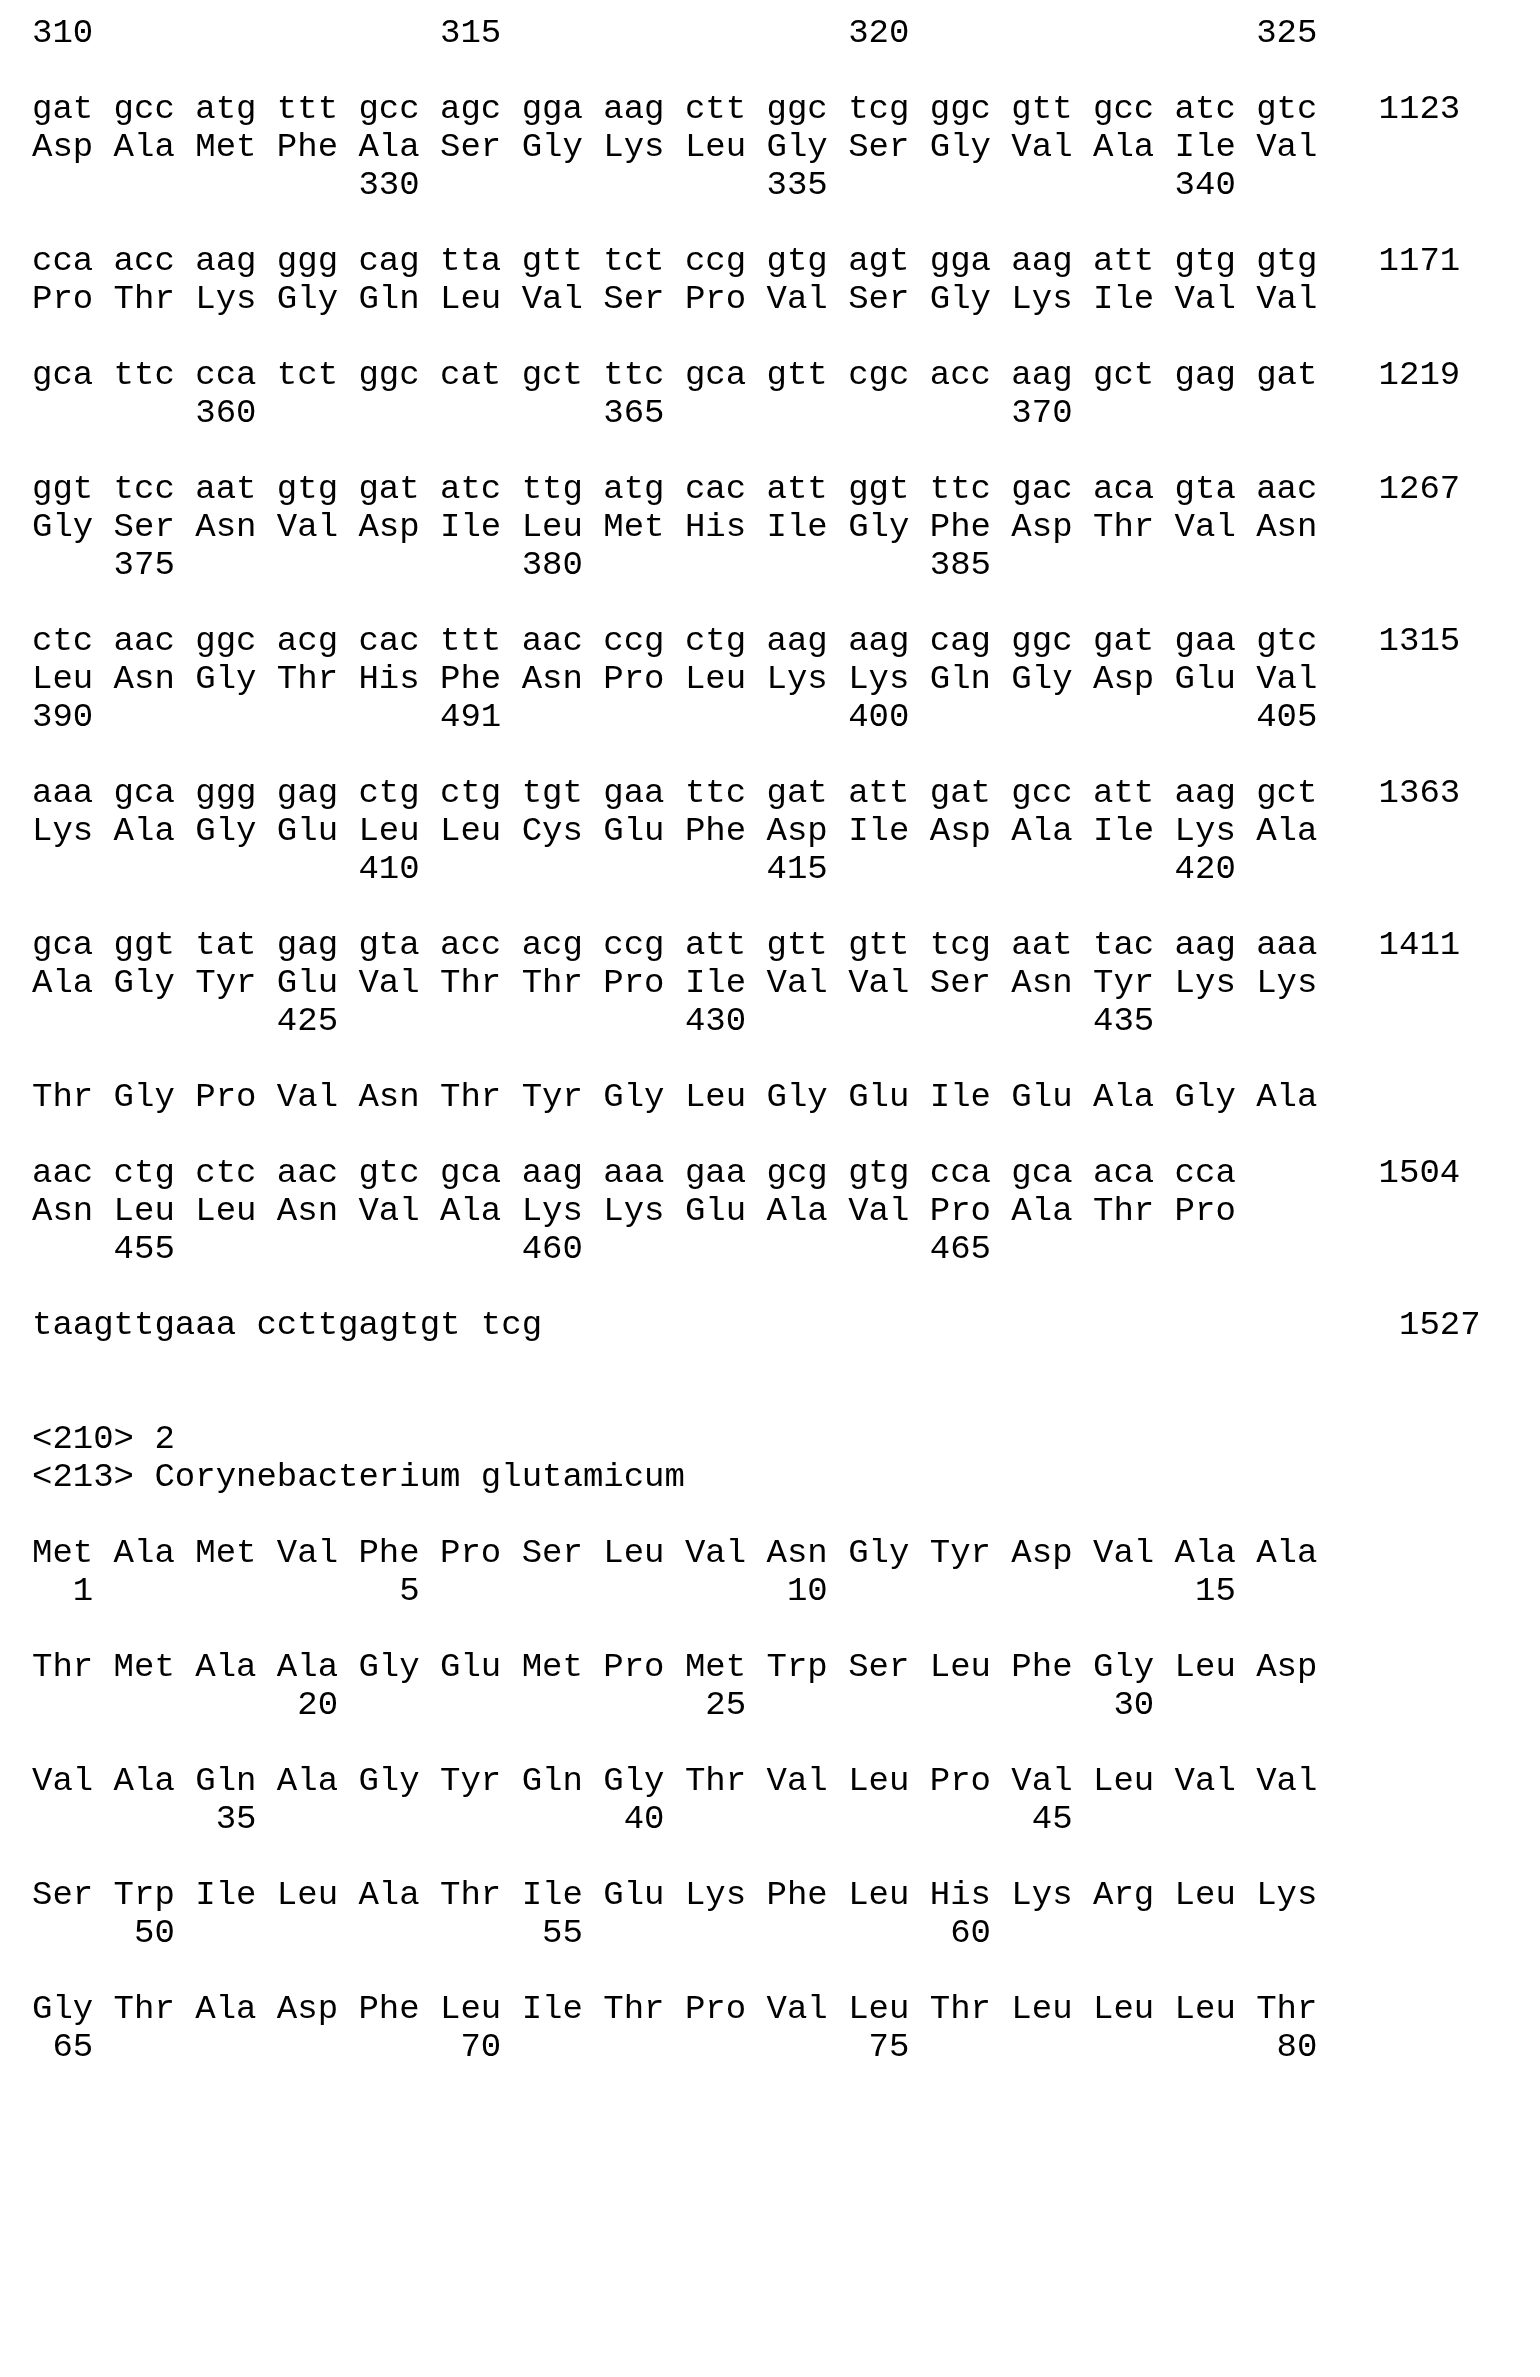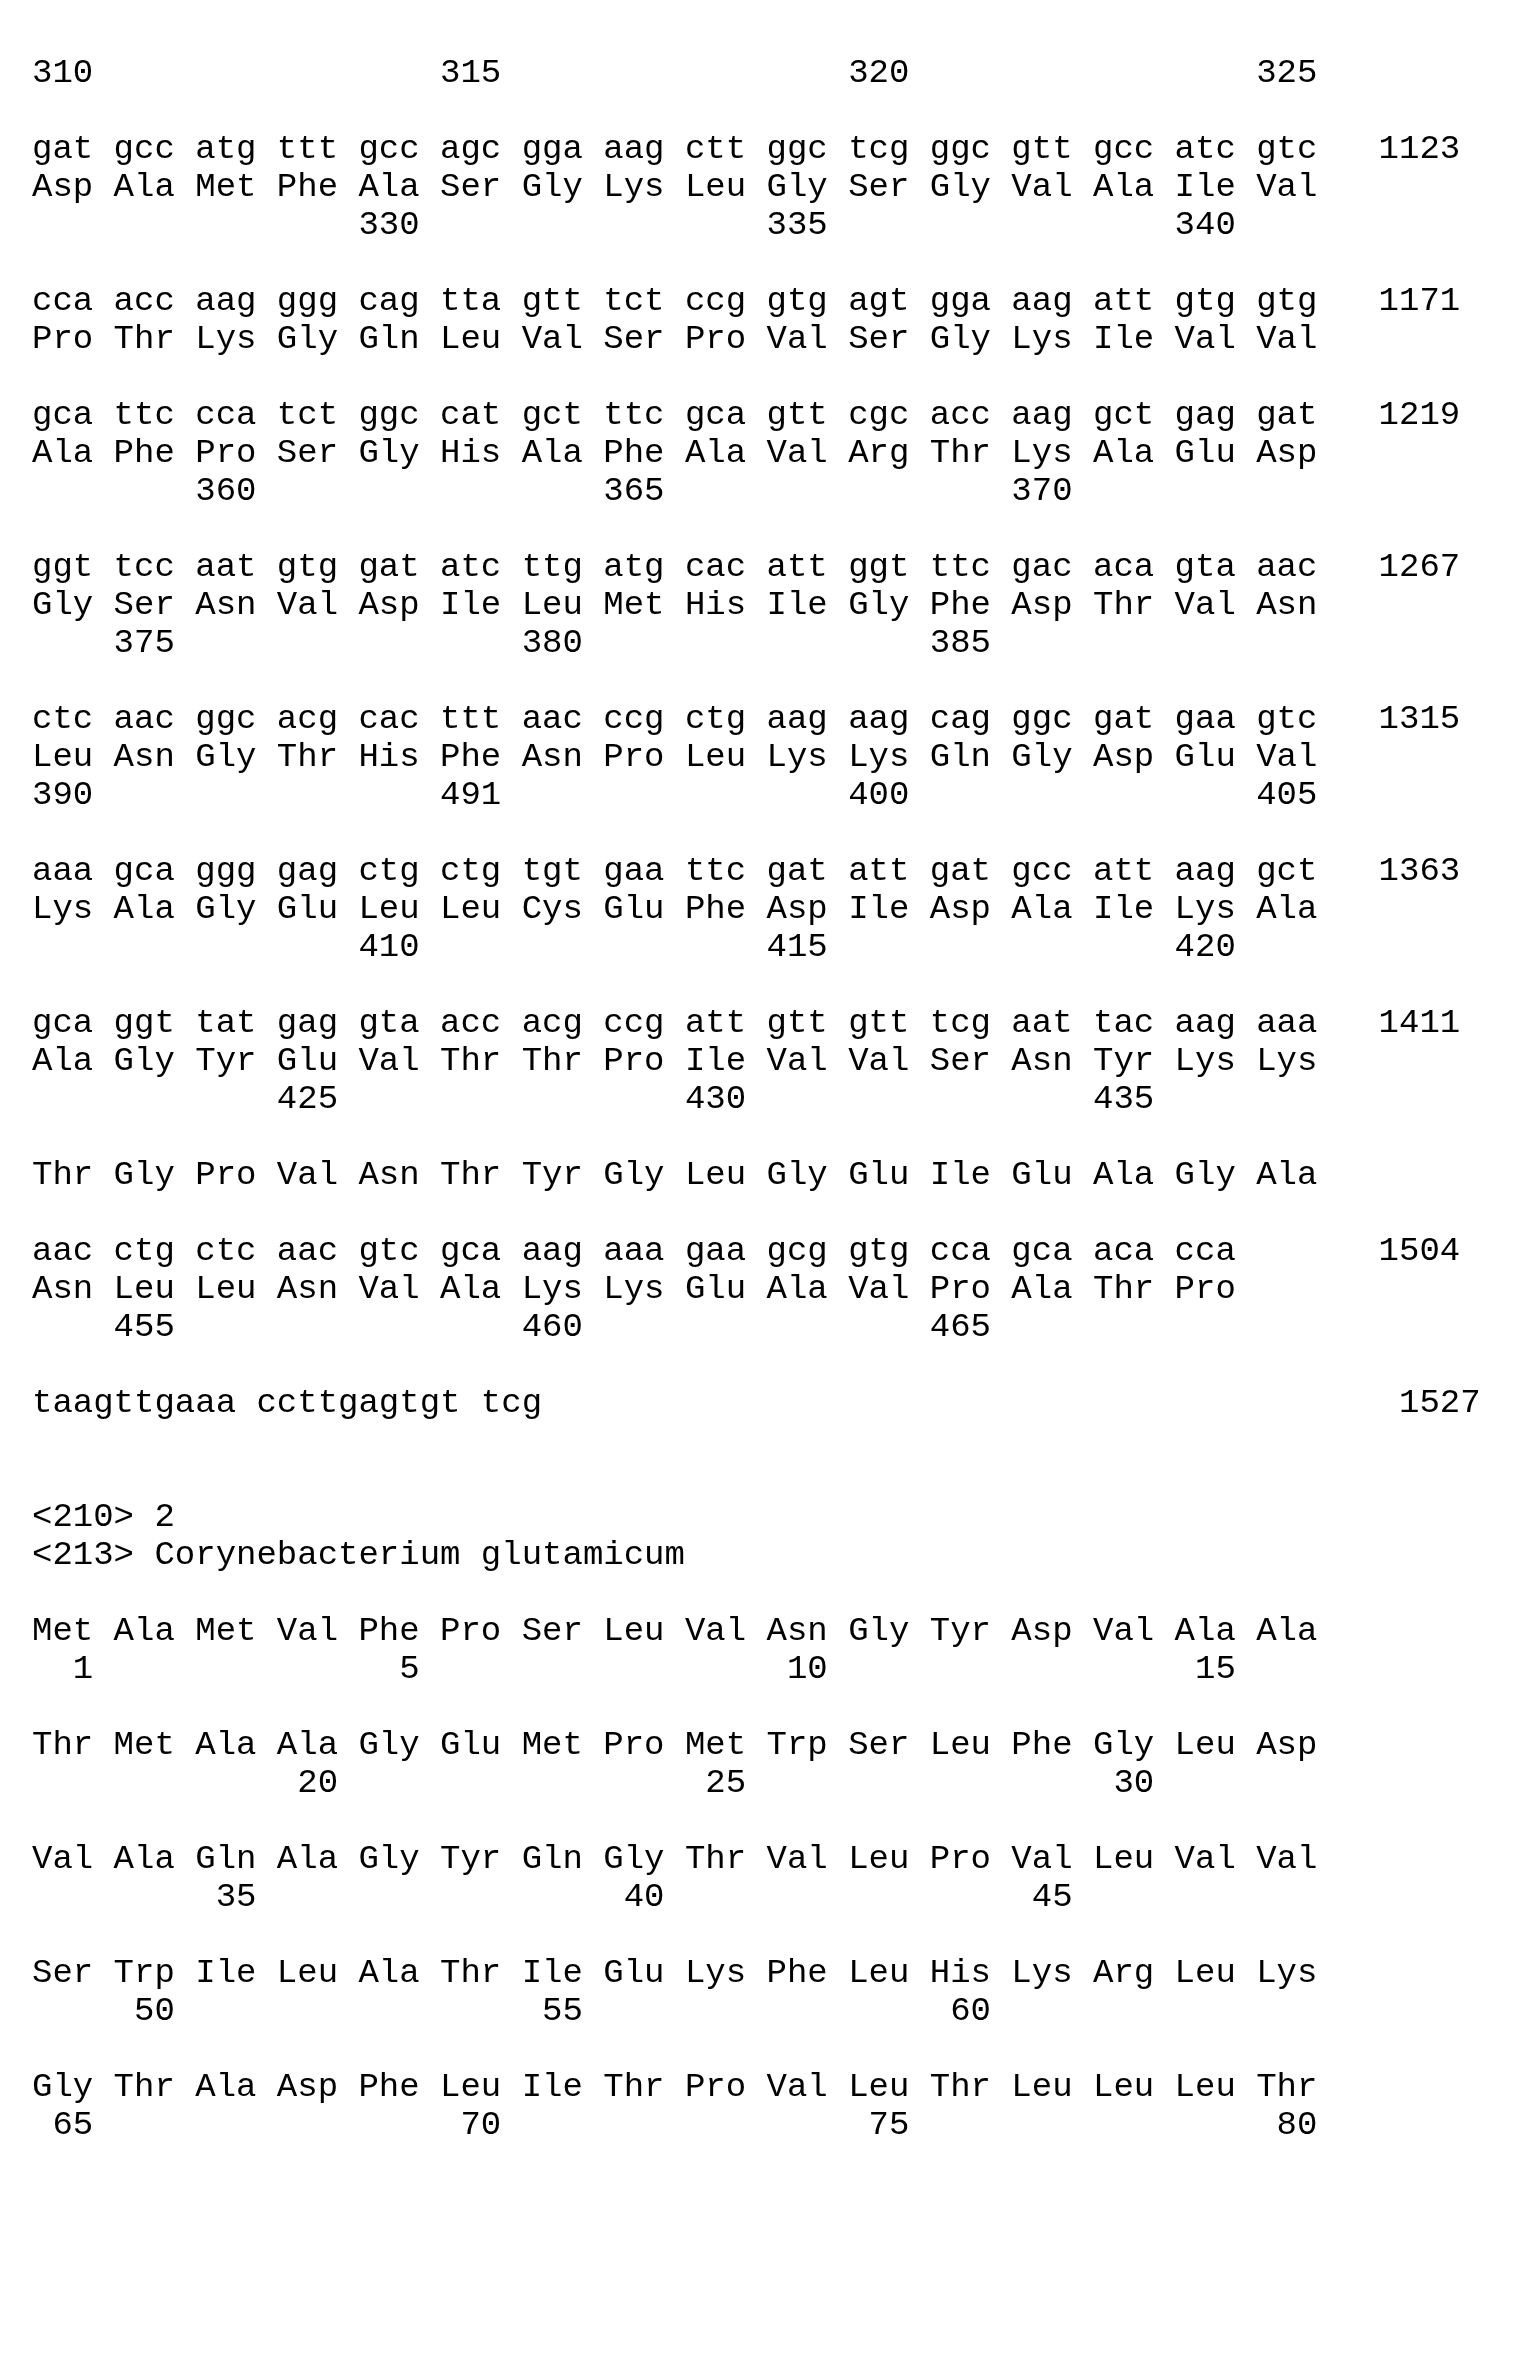--- a/index.html
+++ b/index.html
@@ -9,21 +9,20 @@
     overflow: hidden;
     position: relative;
   }
   .page {
     position: absolute;
     left: 32px;
     top: 14px;
     font-family: "Liberation Mono", "DejaVu Sans Mono", monospace;
     font-size: 34px;
     color: #000000;
-    margin-top: 40px;
   }
   .line {
     height: 38px;
     line-height: 38px;
     white-space: pre;
     display: block;
   }
 </style>
 </head>
 <body>
@@ -41,21 +40,20 @@
   </div>
 
   <div>
     <div class="line">cca acc aag ggg cag tta gtt tct ccg gtg agt gga aag att gtg gtg   1171</div>
     <div class="line">Pro Thr Lys Gly Gln Leu Val Ser Pro Val Ser Gly Lys Ile Val Val</div>
     <div class="line"></div>
   </div>
 
   <div>
     <div class="line">gca ttc cca tct ggc cat gct ttc gca gtt cgc acc aag gct gag gat   1219</div>
-    <div class="line">Ala Phe Pro Ser Gly His Ala Phe Ala Val Arg Thr Lys Ala Glu Asp</div>
     <div class="line">        360                 365                 370</div>
     <div class="line"></div>
   </div>
 
   <div>
     <div class="line">ggt tcc aat gtg gat atc ttg atg cac att ggt ttc gac aca gta aac   1267</div>
     <div class="line">Gly Ser Asn Val Asp Ile Leu Met His Ile Gly Phe Asp Thr Val Asn</div>
     <div class="line">    375                 380                 385</div>
     <div class="line"></div>
   </div>

